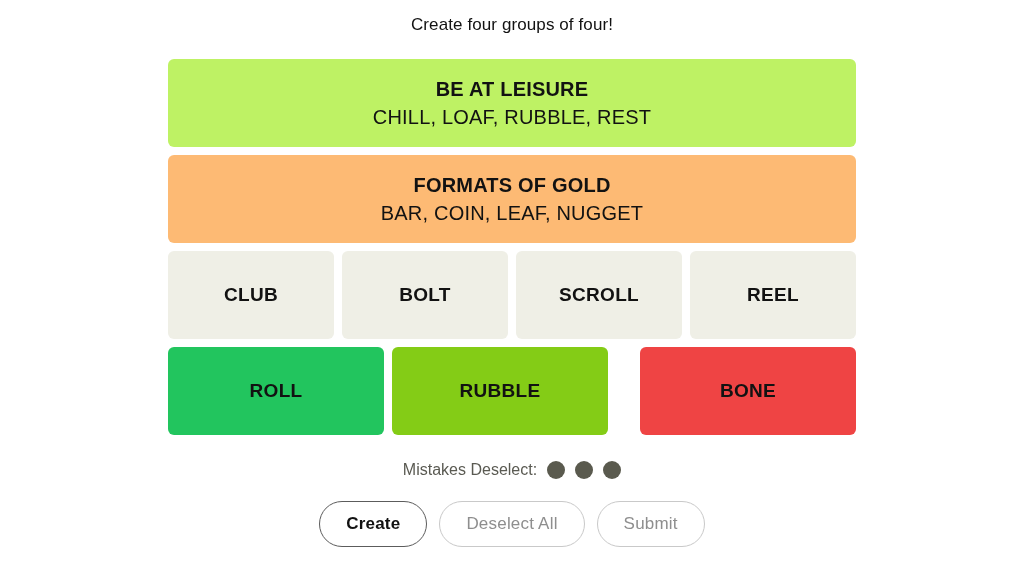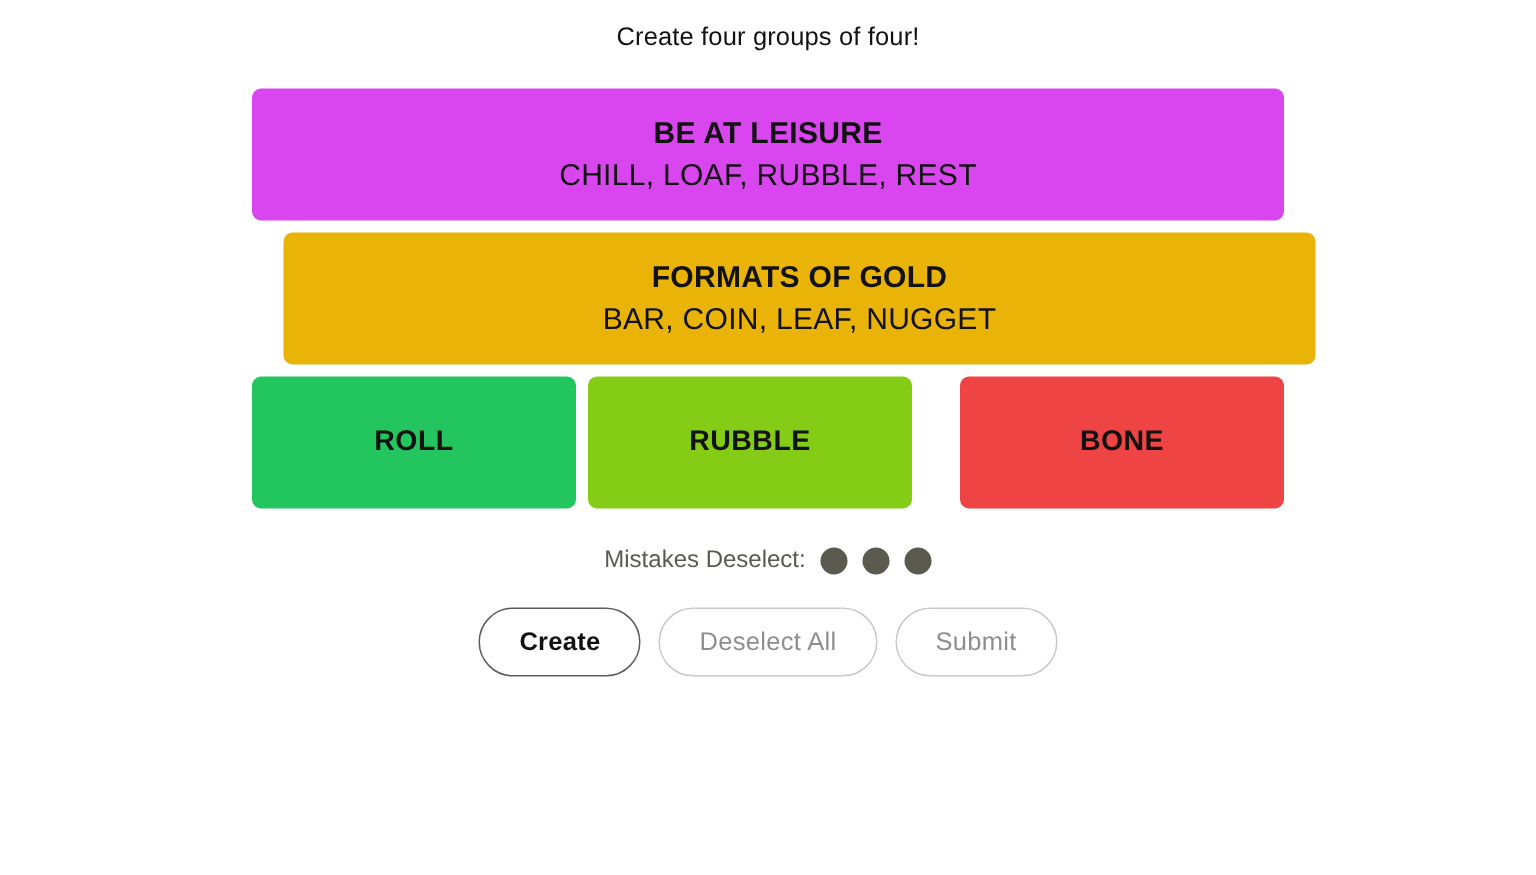--- a/index.html
+++ b/index.html
@@ -163,30 +163,44 @@
 </style>
 </head>
 <body>
 
 <div id="app">
 
   <div class="header-line">Create four groups of four!</div>
 
   <div class="board">
 
-    <div class="solved-band" id="solved-0" style="background: #d946ef;">
+    <div class="solved-band" id="solved-0" style="background: #bef264;">
       <div class="solved-title">BE AT LEISURE</div>
       <div class="solved-members">CHILL, LOAF, RUBBLE, REST</div>
     </div>
 
-    <div class="solved-band" id="solved-1" style="background: #eab308; margin-left: 21px;">
+    <div class="solved-band" id="solved-1" style="background: #fdba74;">
       <div class="solved-title">FORMATS OF GOLD</div>
       <div class="solved-members">BAR, COIN, LEAF, NUGGET</div>
     </div>
 
+    <div class="tile-row">
+      <div class="tile" style="background: rgb(239, 239, 230);">
+        <span class="tile-label">CLUB</span>
+      </div>
+      <div class="tile" style="background: rgb(239, 239, 230);">
+        <span class="tile-label">BOLT</span>
+      </div>
+      <div class="tile" style="background: rgb(239, 239, 230);">
+        <span class="tile-label">SCROLL</span>
+      </div>
+      <div class="tile" style="background: rgb(239, 239, 230);">
+        <span class="tile-label">REEL</span>
+      </div>
+    </div>
 
     <div class="tile-row">
       <div class="tile" style="background: #22c55e;">
         <span class="tile-label">ROLL</span>
       </div>
       <div class="tile" style="background: #84cc16;">
         <span class="tile-label">RUBBLE</span>
       </div>
       <div class="tile" style="background: #ef4444; margin-left: 24px;">
         <span class="tile-label">BONE</span>

